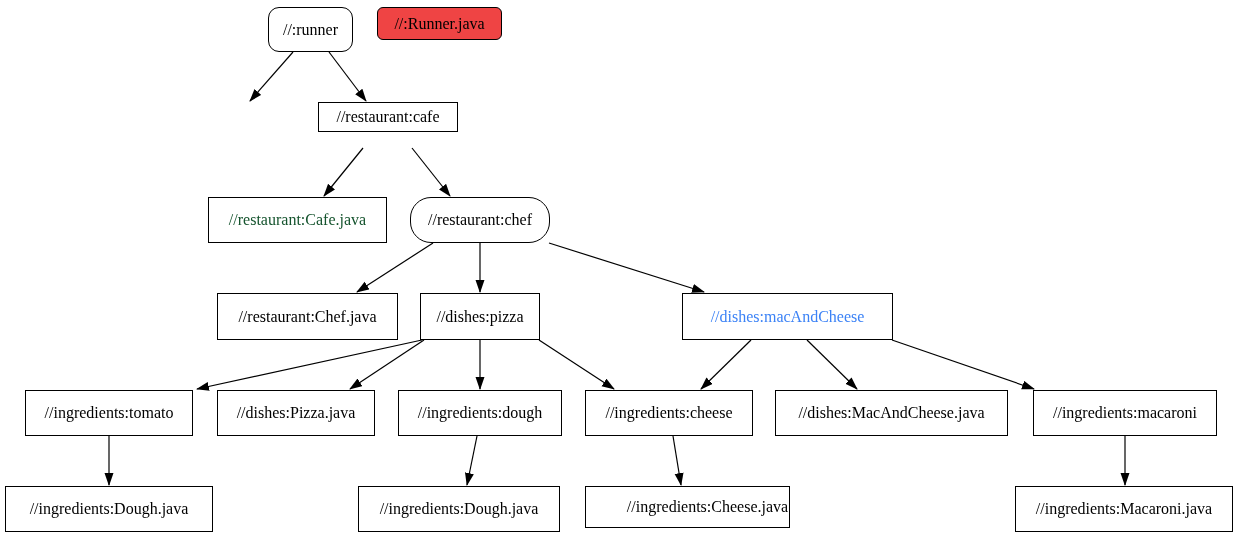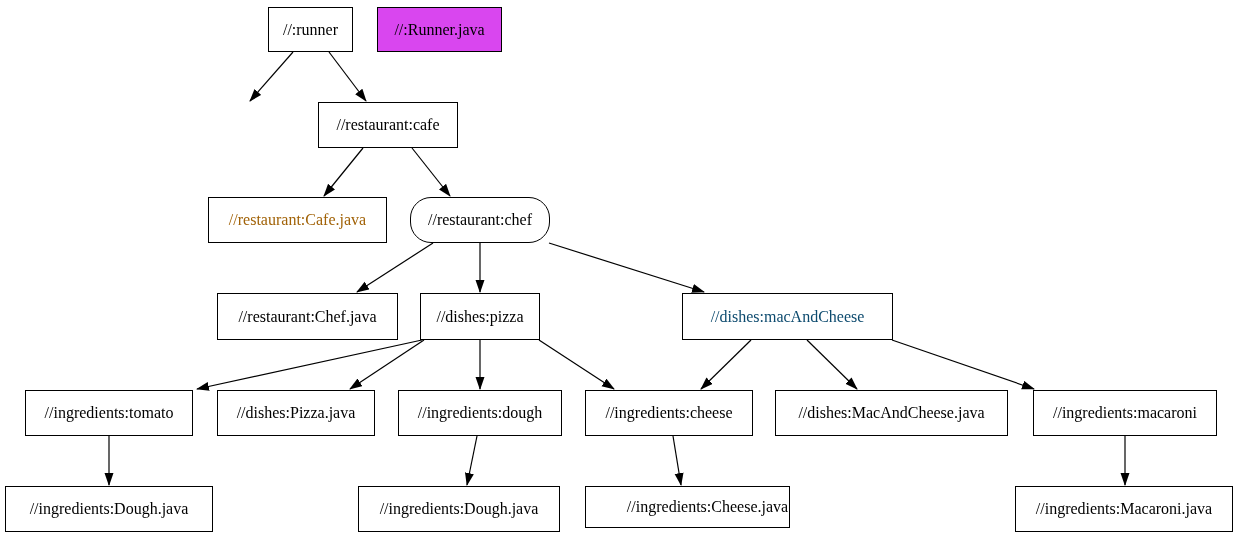--- a/index.html
+++ b/index.html
@@ -62,43 +62,43 @@
       <line x1="539" y1="340" x2="614" y2="389" stroke="#000000" stroke-width="1.2" marker-end="url(#arrowhead)"></line>
       <line x1="751" y1="340" x2="701" y2="389" stroke="#000000" stroke-width="1.2" marker-end="url(#arrowhead)"></line>
       <line x1="807" y1="340" x2="857" y2="389" stroke="#000000" stroke-width="1.2" marker-end="url(#arrowhead)"></line>
       <line x1="892" y1="340" x2="1034" y2="389" stroke="#000000" stroke-width="1.2" marker-end="url(#arrowhead)"></line>
       <line x1="109" y1="436" x2="109" y2="485" stroke="#000000" stroke-width="1.2" marker-end="url(#arrowhead)"></line>
       <line x1="477" y1="436" x2="467" y2="485" stroke="#000000" stroke-width="1.2" marker-end="url(#arrowhead)"></line>
       <line x1="673" y1="436" x2="681" y2="485" stroke="#000000" stroke-width="1.2" marker-end="url(#arrowhead)"></line>
       <line x1="1125" y1="436" x2="1125" y2="485" stroke="#000000" stroke-width="1.2" marker-end="url(#arrowhead)"></line>
     </svg>
 
-<div class="node" style="left: 268px; top: 7px; width: 85px; height: 45px; border-color: rgb(0, 0, 0); background: rgb(255, 255, 255);">
+<div class="node" style="left: 268px; top: 7px; width: 85px; height: 45px; border-color: rgb(0, 0, 0); background: rgb(255, 255, 255); border-radius: 11px;">
       <span style="color: rgb(0, 0, 0);">//:runner</span>
     </div>
-    <div class="node" style="left: 377px; top: 7px; width: 125px; height: 45px; border-color: rgb(0, 0, 0); background: #d946ef;">
+    <div class="node" style="left: 377px; top: 7px; width: 125px; height: 33px; border-color: rgb(0, 0, 0); background: #ef4444; border-radius: 6px;">
       <span style="color: rgb(0, 0, 0);">//:Runner.java</span>
     </div>
-    <div class="node" style="left: 318px; top: 102px; width: 140px; height: 46px; border-color: rgb(0, 0, 0); background: rgb(255, 255, 255);">
+    <div class="node" style="left: 318px; top: 102px; width: 140px; height: 30px; border-color: rgb(0, 0, 0); background: rgb(255, 255, 255);">
       <span style="color: rgb(0, 0, 0);">//restaurant:cafe</span>
     </div>
     <div class="node" style="left: 208px; top: 197px; width: 179px; height: 46px; border-color: rgb(0, 0, 0); background: rgb(255, 255, 255);">
-      <span style="color: #a16207;">//restaurant:Cafe.java</span>
+      <span style="color: #14532d;">//restaurant:Cafe.java</span>
     </div>
     <div class="node" style="left: 410px; top: 197px; width: 140px; height: 46px; border-color: rgb(0, 0, 0); background: rgb(255, 255, 255); border-radius: 21px;">
       <span style="color: rgb(0, 0, 0);">//restaurant:chef</span>
     </div>
     <div class="node" style="left: 217px; top: 293px; width: 181px; height: 47px; border-color: rgb(0, 0, 0); background: rgb(255, 255, 255);">
       <span style="color: rgb(0, 0, 0);">//restaurant:Chef.java</span>
     </div>
     <div class="node" style="left: 420px; top: 293px; width: 120px; height: 47px; border-color: rgb(0, 0, 0); background: rgb(255, 255, 255);">
       <span style="color: rgb(0, 0, 0);">//dishes:pizza</span>
     </div>
     <div class="node" style="left: 682px; top: 293px; width: 211px; height: 47px; border-color: rgb(0, 0, 0); background: rgb(255, 255, 255);">
-      <span style="color: #0c4a6e;">//dishes:macAndCheese</span>
+      <span style="color: #3b82f6;">//dishes:macAndCheese</span>
     </div>
     <div class="node" style="left: 25px; top: 390px; width: 168px; height: 46px; border-color: rgb(0, 0, 0); background: rgb(255, 255, 255);">
       <span style="color: rgb(0, 0, 0);">//ingredients:tomato</span>
     </div>
     <div class="node" style="left: 217px; top: 390px; width: 158px; height: 46px; border-color: rgb(0, 0, 0); background: rgb(255, 255, 255);">
       <span style="color: rgb(0, 0, 0);">//dishes:Pizza.java</span>
     </div>
     <div class="node" style="left: 398px; top: 390px; width: 164px; height: 46px; border-color: rgb(0, 0, 0); background: rgb(255, 255, 255);">
       <span style="color: rgb(0, 0, 0);">//ingredients:dough</span>
     </div>

